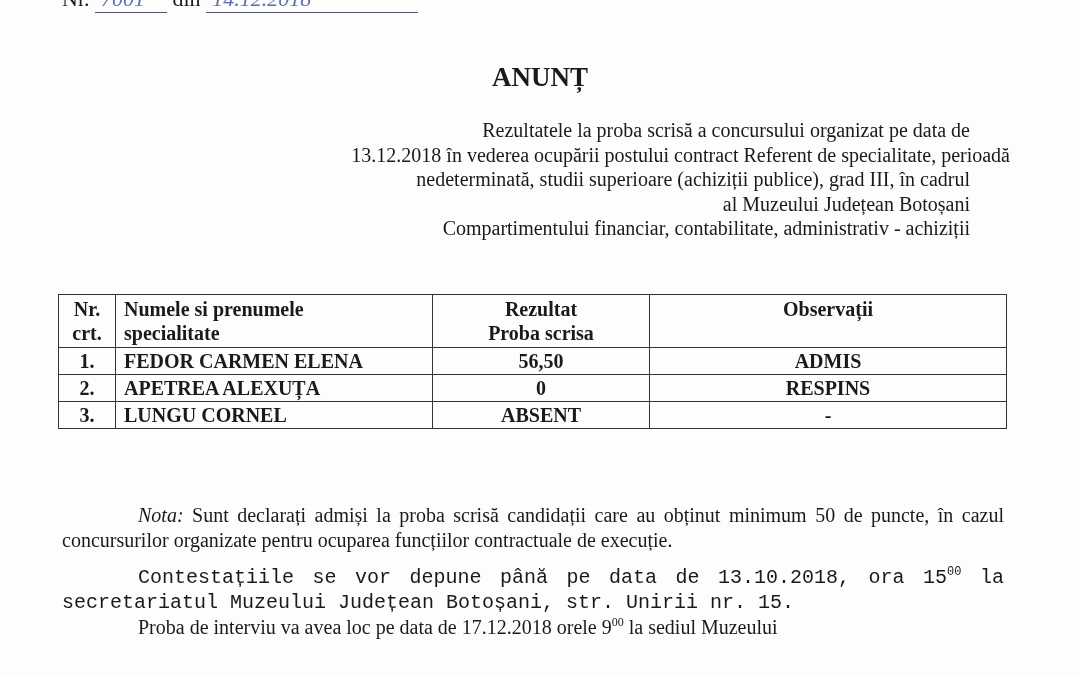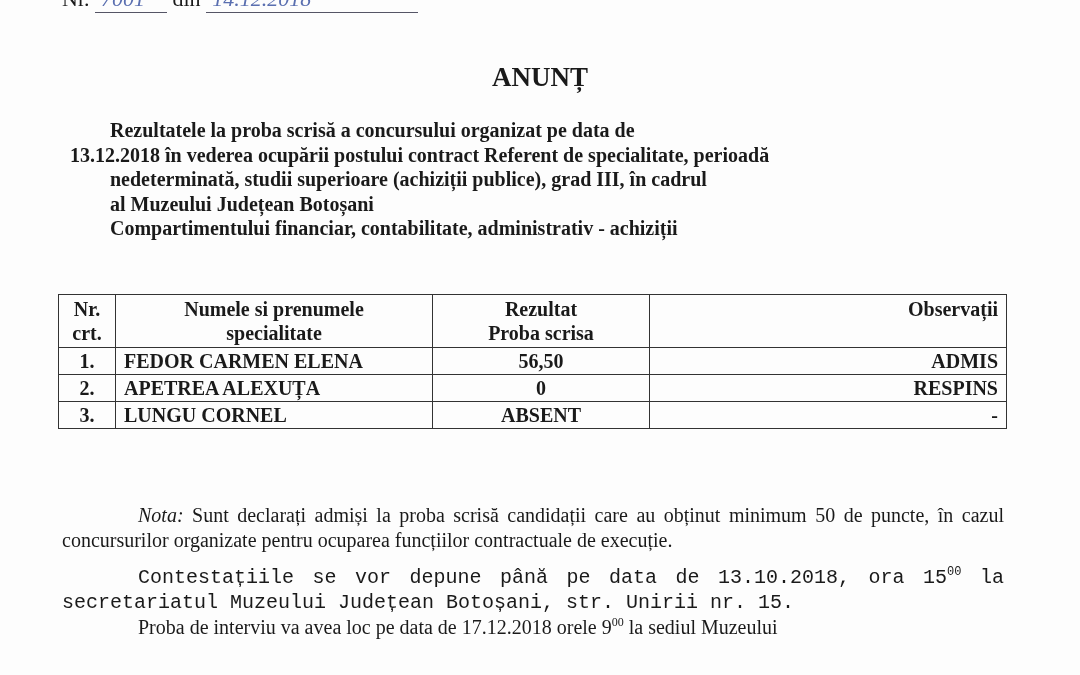--- a/index.html
+++ b/index.html
@@ -1,30 +1,30 @@
 <!DOCTYPE html>
 <html><head>
 <meta charset="utf-8">
 <style>
   html,body{margin:0;padding:0;}
   body{width:1080px;height:675px;overflow:hidden;background:#fdfdfd;font-family:"Liberation Serif",serif;color:#1a1a1a;position:relative;}
   .reg{position:absolute;top:-14px;left:62px;font-size:22px;white-space:nowrap;}
   .reg .hw{display:inline-block;border-bottom:1px solid #556;color:#5a6fb0;font-style:italic;padding:0 6px;min-width:60px;}
   .reg .hw2{min-width:200px;}
   .title{position:absolute;top:62px;left:0;width:1080px;text-align:center;font-weight:bold;font-size:27px;}
-  .subtitle{position:absolute;top:118px;left:110px;width:860px;text-align:left;font-weight:bold;font-size:20px;line-height:24.5px;}
+  .subtitle{position:absolute;top:118px;left:110px;width:860px;text-align:right;font-weight:normal;font-size:20px;line-height:24.5px;}
   table{position:absolute;top:294px;left:58px;width:949px;border-collapse:collapse;font-size:20px;}
   td,th{border:1.5px solid #333;padding:0 8px;height:26px;}
   th{font-weight:bold;vertical-align:top;line-height:24px;padding-top:2px;padding-bottom:2px;}
   td{font-weight:bold;line-height:24px;}
   .c0{width:40px;text-align:center;}
   .c1{width:300px;text-align:left;}
   .c2{width:200px;text-align:center;}
-  .c3{text-align:right;}
-  th.c1{text-align:center;}
+  .c3{text-align:center;}
+  th.c1{}
   .p{position:absolute;left:62px;width:942px;font-size:20px;line-height:25px;text-align:justify;}
   .p1{top:503px;}
   .p2{top:565px;font-family:Liberation Mono, monospace;}
   .p3{top:615px;}
   .indent{display:inline-block;width:76px;}
   sup{font-size:12px;line-height:0;}
 </style>
 </head>
 <body>
 

